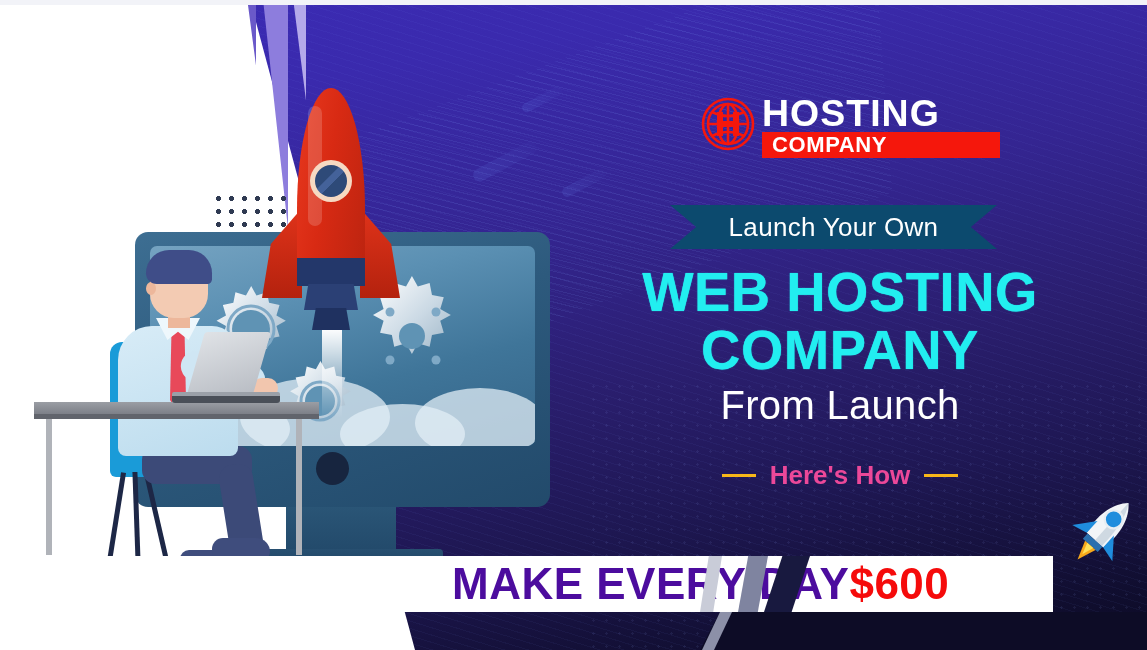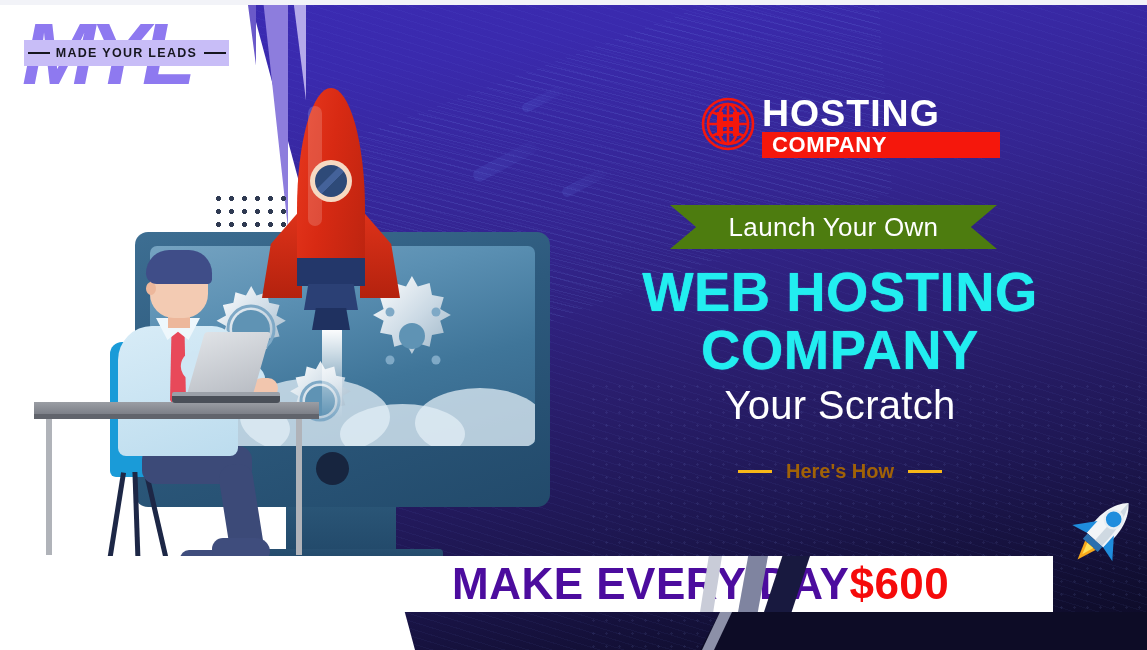--- a/index.html
+++ b/index.html
@@ -157,35 +157,35 @@
   }
   .bus-bar{position:absolute;left:62px;top:36px;width:238px;height:26px;background:#f5170c;}
   .bus-word{
     position:absolute;left:72px;top:36px;height:26px;line-height:26px;
     font-size:22px;font-weight:700;color:#ffffff;letter-spacing:.6px;
   }
 
   
   #head{position:absolute;left:540px;top:205px;width:600px;z-index:30;}
   .ribbon{
-    position:relative;left:130px;width:327px;height:44px;background:#4d7c0f;
+    position:relative;left:130px;width:327px;height:44px;background:#0c4a6e;
     clip-path:polygon(0 0,100% 0,92% 50%,100% 100%,0 100%,8% 50%);
     display:flex;align-items:center;justify-content:center;
   }
   .ribbon span{font-size:26px;font-weight:400;color:#ffffff;letter-spacing:.3px;}
   .h1{
     margin-top:14px;text-align:center;font-size:55px;line-height:58px;font-weight:700;
     color:#22eef0;letter-spacing:.5px;transform:scaleX(.99);
     font-family:"Liberation Sans Narrow","Liberation Sans",sans-serif;
     text-shadow:0 0 1px #22eef0;
   }
   .h2{margin-top:4px;text-align:center;font-size:40px;font-weight:400;color:#ffffff;letter-spacing:.3px;}
   .hints{margin-top:32px;display:flex;align-items:center;justify-content:center;gap:14px;}
   .hints .ln{width:34px;height:3px;background:#f7b719;}
-  .hints .tx{font-size:20px;font-weight:700;color:#a16207;}
+  .hints .tx{font-size:26px;font-weight:700;color:#ec4899;}
 
   
   #botbanner{position:absolute;left:0px;top:556px;width:1053px;height:56px;background:#ffffff;z-index:35;}
   .botslash{position:absolute;height:56px;z-index:36;}
   .bs1{left:738px;top:556px;width:30px;background:#7f84a0;clip-path:polygon(34% 0,100% 0,66% 100%,0 100%);}
   .bs2{left:764px;top:556px;width:46px;background:#18193f;clip-path:polygon(40% 0,100% 0,60% 100%,0 100%);}
   .bs3{left:700px;top:556px;width:22px;background:#c9ccd8;clip-path:polygon(40% 0,100% 0,60% 100%,0 100%);}
   .bottom-dark{position:absolute;left:430px;top:612px;width:717px;height:38px;background:#0d0c26;z-index:34;clip-path:polygon(290px 0,100% 0,100% 100%,270px 100%);}
   .bs4{position:absolute;left:702px;top:612px;width:30px;height:38px;background:#8c90a8;clip-path:polygon(60% 0,100% 0,40% 100%,0 100%);z-index:36;}
   #botbanner .txt{
@@ -211,27 +211,20 @@
   <div class="pill p1"></div>
   <div class="pill p2"></div>
   <div class="pill p3"></div>
   <div class="pill p4"></div>
   <div class="white-wedge"></div>
   <div class="stripe s3"></div>
   <div class="stripe s1"></div>
   <div class="stripe s2"></div>
   <div class="top-edge"></div>
 
-  <div id="logo">
-    <div class="myl">MYL</div>
-    <div class="tagbar"></div>
-    <div class="tagline">MADE YOUR LEADS</div>
-    <div class="dash l"></div>
-    <div class="dash r"></div>
-  </div>
 
   <div id="illus">
     <div class="dotgrid"></div>
 
     <div class="monitor-body"></div>
     <div class="monitor-screen">
       <div class="clouds">
         <div class="cloud c5"></div>
         <div class="cloud c1"></div>
         <div class="cloud c2"></div>
@@ -332,21 +325,21 @@
     <div class="host-word">HOSTING</div>
     <div class="bus-bar"></div>
     <div class="bus-word">COMPANY</div>
   </div>
 
   <div id="head">
     <div class="ribbon">
       <span>Launch Your Own</span>
     </div>
     <div class="h1">WEB HOSTING COMPANY</div>
-    <div class="h2">Your Scratch</div>
+    <div class="h2">From Launch</div>
     <div class="hints">
       <div class="ln"></div>
       <div class="tx">Here's How</div>
       <div class="ln"></div>
     </div>
   </div>
 
   <div class="bottom-dark"></div>
   <div id="botbanner">
     <div class="txt">

